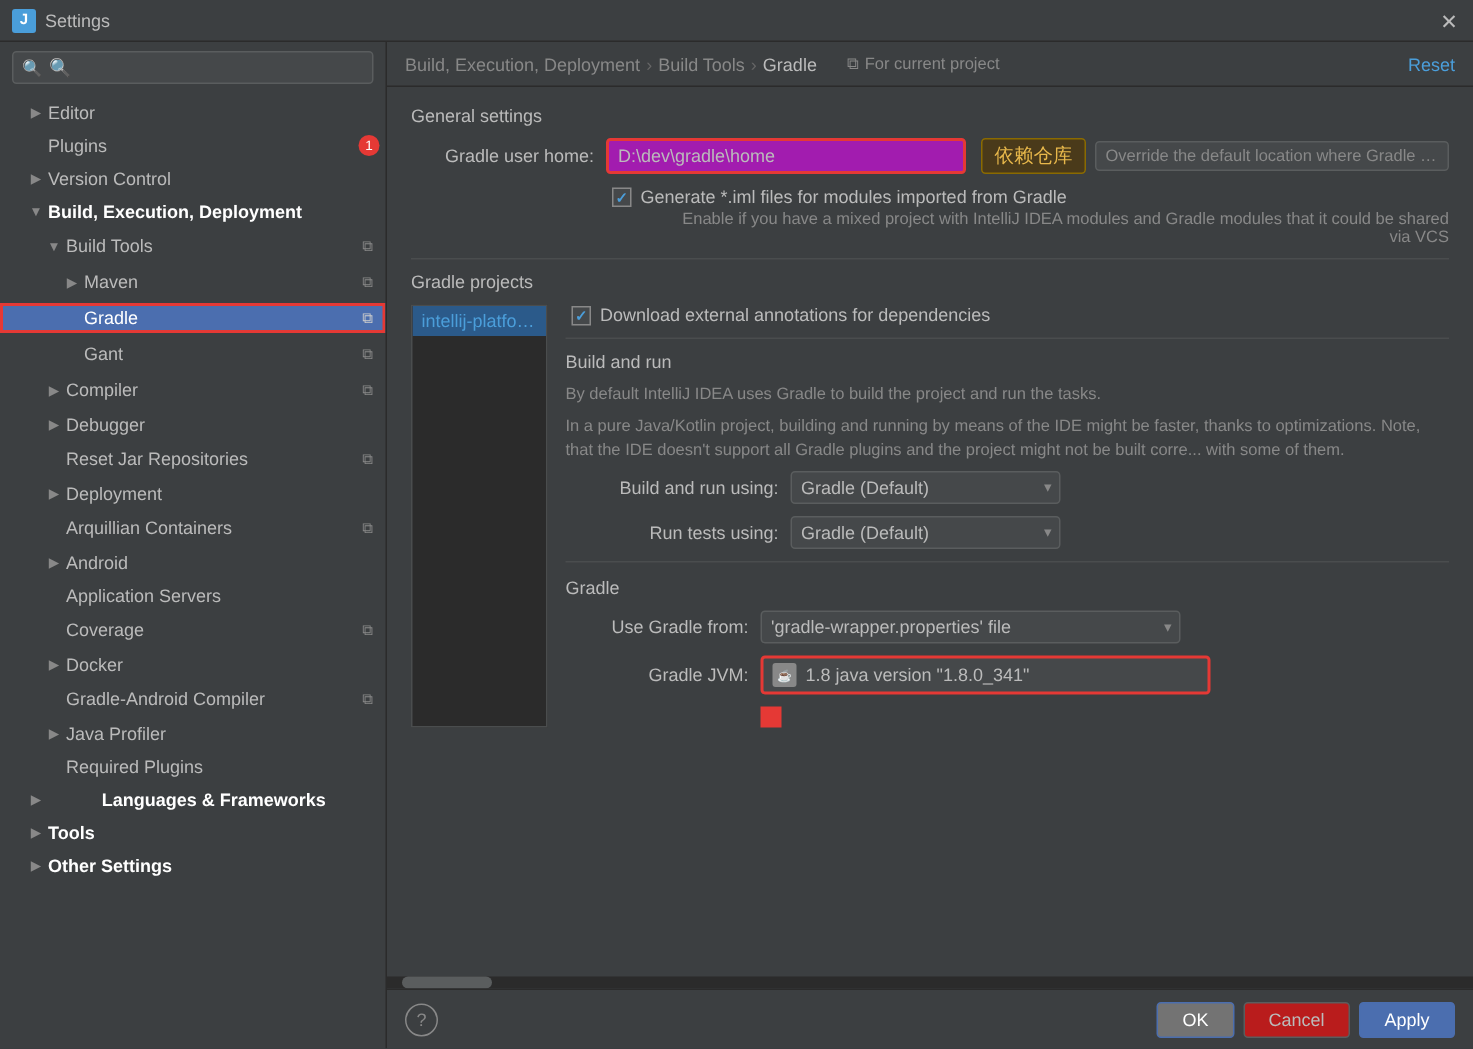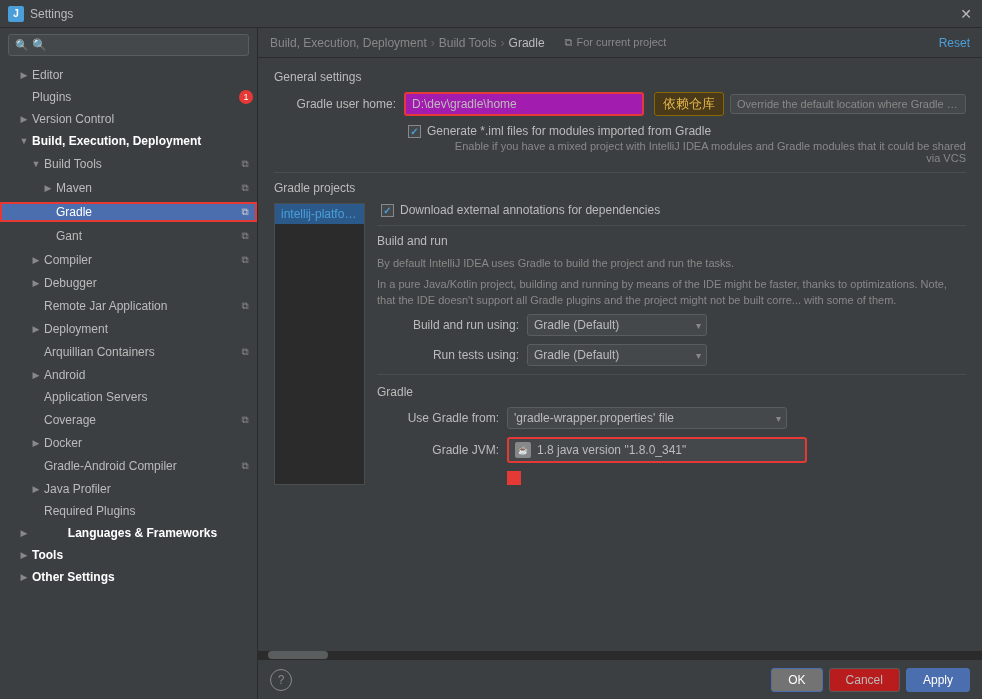--- a/index.html
+++ b/index.html
@@ -189,21 +189,21 @@
         <div class="tree-item">
           <div class="tree-row indent-2">
             <span class="expand-arrow">▶</span>
             <span class="item-label">Debugger</span>
           </div>
         </div>
 
         <div class="tree-item">
           <div class="tree-row indent-2">
             <span class="expand-arrow"></span>
-            <span class="item-label">Remote Jar Application</span>
+            <span class="item-label">Reset Jar Repositories</span>
             <span class="item-icon">⧉</span>
           </div>
         </div>
 
         <div class="tree-item">
           <div class="tree-row indent-2">
             <span class="expand-arrow">▶</span>
             <span class="item-label">Deployment</span>
           </div>
         </div>

